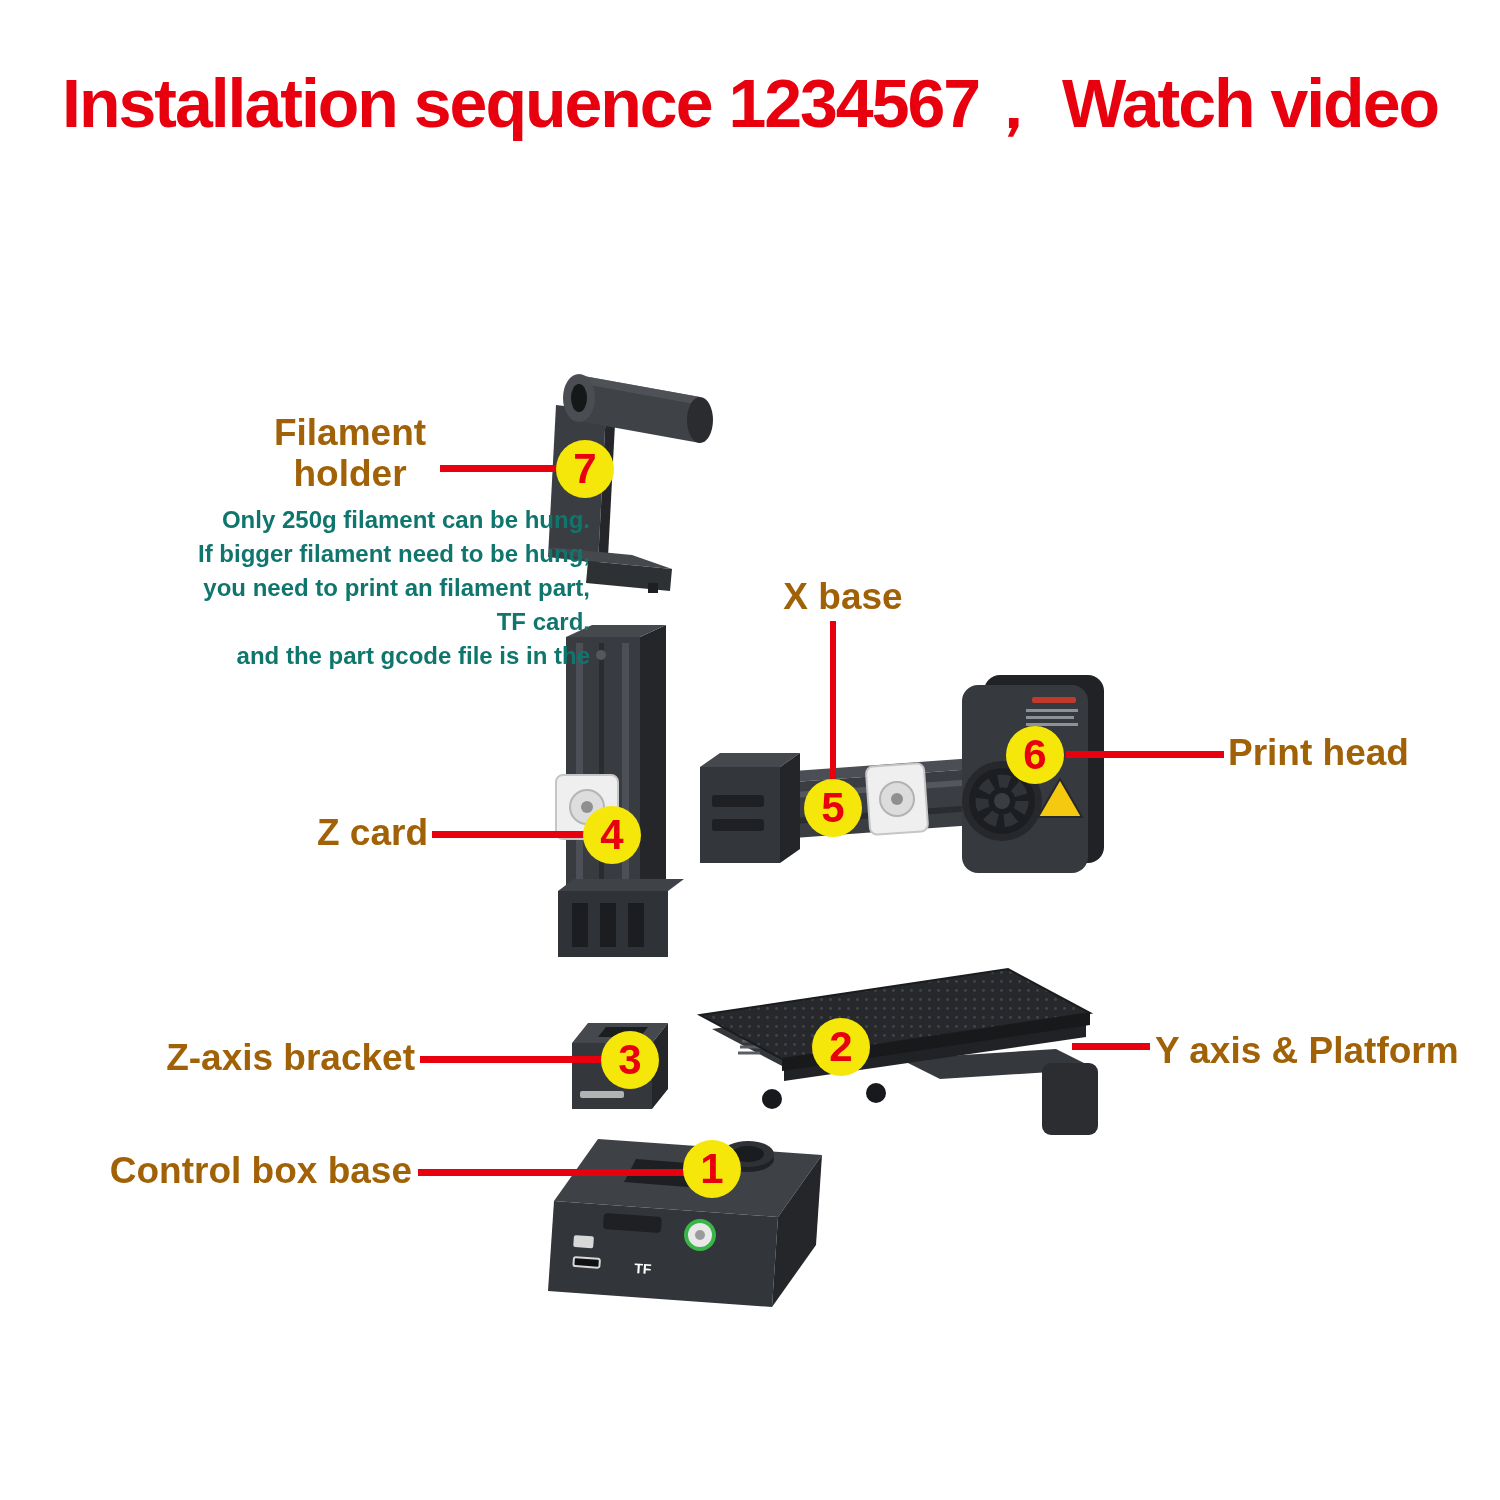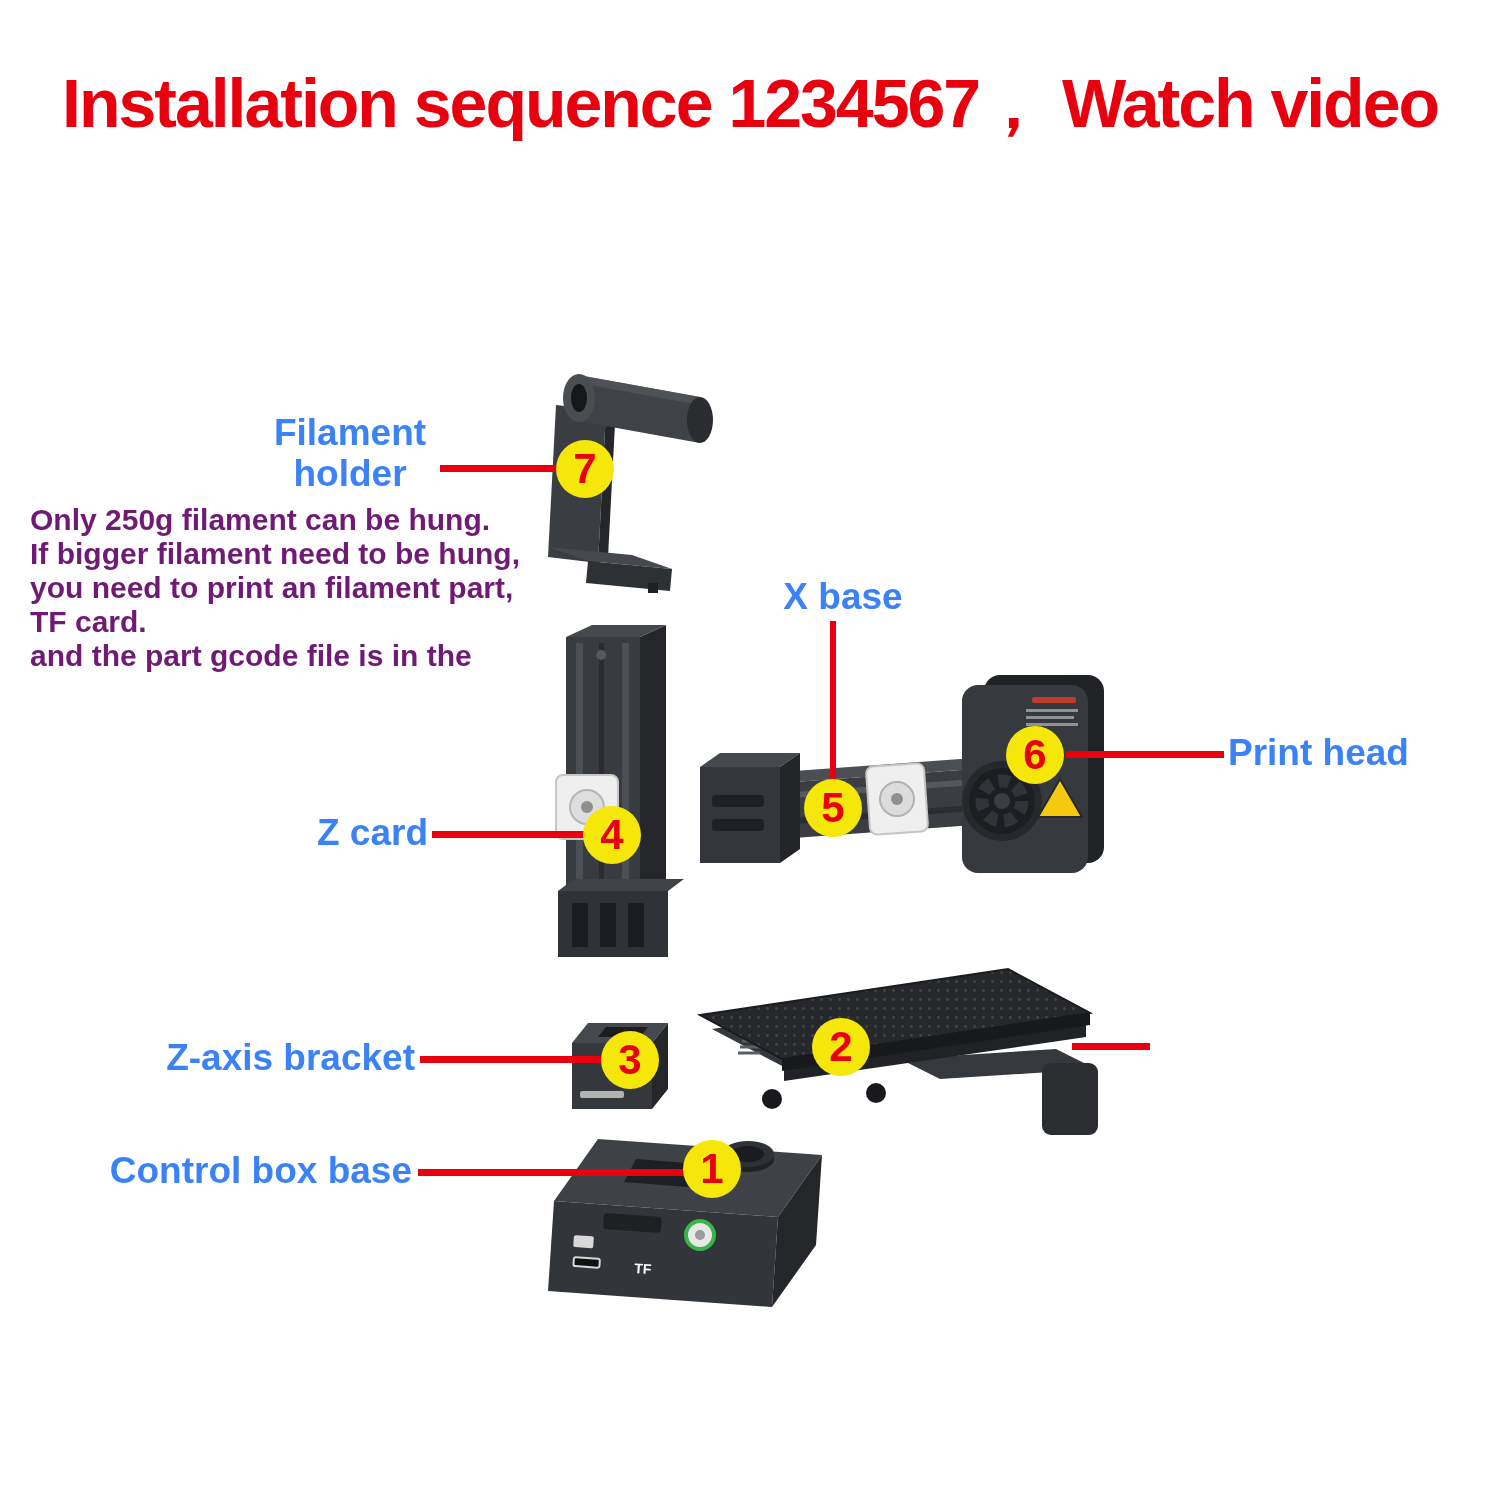--- a/index.html
+++ b/index.html
@@ -7,24 +7,24 @@
   .canvas {
     position:relative; width:1500px; height:1500px; background:#ffffff;
     font-family:"Liberation Sans", sans-serif; overflow:hidden;margin-top:7px;
   }
   .title {
     position:absolute; top:52px; left:0; width:100%; text-align:center;
     font-size:68px; font-weight:700; color:#e8000f; letter-spacing:-2px; white-space:nowrap;
   }
   .note {
     position:absolute; left:30px; top:496px; width:560px;
-    color:#701a75; font-weight:700; font-size:30px; line-height:34px;
+    color:#0f766e; font-weight:700; font-size:24px; line-height:34px;text-align:right;
   }
   .part-label {
-    position:absolute; color:#3b82f6; font-weight:700; font-size:37px; line-height:1.1;
+    position:absolute; color:#a16207; font-weight:700; font-size:37px; line-height:1.1;
   }
   .hline { position:absolute; height:7px; background:#e8000f; }
   .vline { position:absolute; width:6px; background:#e8000f; }
   .badge {
     position:absolute; width:58px; height:58px; border-radius:50%;
     background:#f6e70a; color:#e8000f; font-weight:700; font-size:42px;
     display:flex; align-items:center; justify-content:center;
   }
   .svg-layer { position:absolute; left:0; top:0; }
   svg text { font-family:"Liberation Sans", sans-serif; }
@@ -160,20 +160,21 @@
   </div>
 
   <div class="part-label" style="left:758px; top:570px; width:170px; text-align:center;">X base</div>
 
   <div class="part-label" style="left:1228px; top:726px; width:260px;">Print head</div>
 
   <div class="part-label" style="left:250px; top:806px; width:178px; text-align:right;">Z card</div>
 
   <div class="part-label" style="left:150px; top:1031px; width:265px; text-align:right;">Z-axis bracket</div>
 
+  <div class="part-label" style="left:1155px; top:1024px; width:330px;">Y axis &amp; Platform</div>
 
   <div class="part-label" style="left:92px; top:1144px; width:320px; text-align:right;">Control box base</div>
 
   <div class="hline" style="left:440px; top:458px; width:122px;"></div>
   <div class="vline" style="left:830px; top:614px; height:160px;"></div>
   <div class="hline" style="left:1066px; top:744px; width:158px;"></div>
   <div class="hline" style="left:432px; top:824px; width:154px;"></div>
   <div class="hline" style="left:420px; top:1049px; width:184px;"></div>
   <div class="hline" style="left:1072px; top:1036px; width:78px;"></div>
   <div class="hline" style="left:418px; top:1162px; width:266px;"></div>

